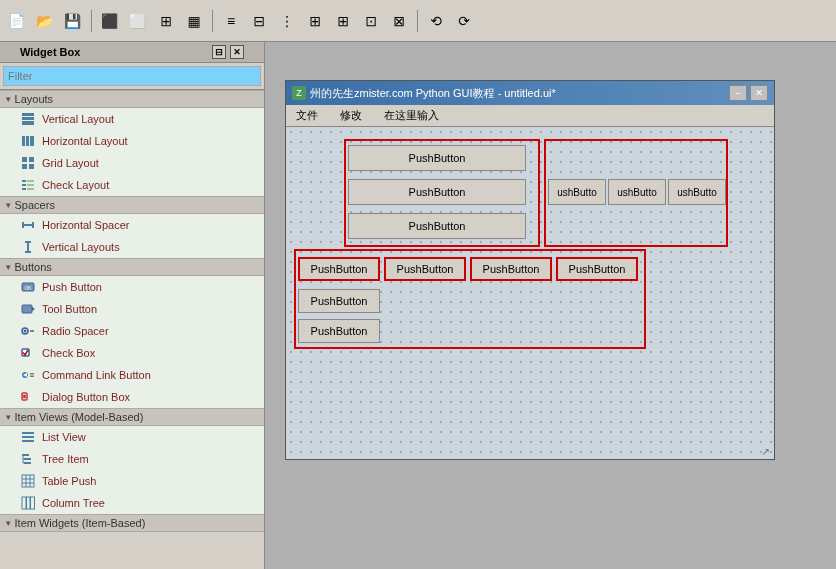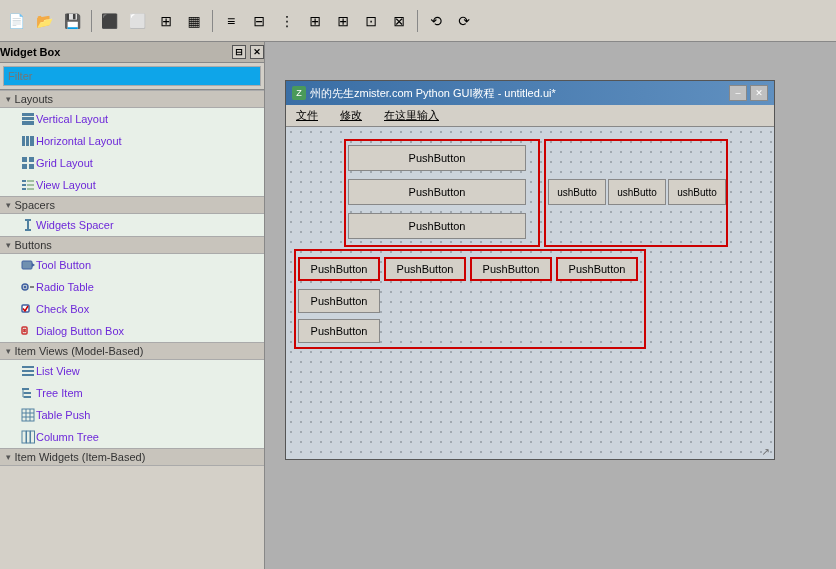--- a/index.html
+++ b/index.html
@@ -51,21 +51,21 @@
     .widget-box {
       width: 265px;
       background: #d4d0c8;
       border-right: 1px solid #888;
       display: flex;
       flex-direction: column;
       overflow: hidden;
     }
     .widget-box-header {
       background: #b8b4ac;
-      padding: 3px 0;
+      padding: 3px 20px;
       font-weight: bold;
       font-size: 11px;
       display: flex;
       justify-content: space-between;
       align-items: center;
       border-bottom: 1px solid #888;
     }
     .widget-box-header-icons {
       display: flex;
       gap: 4px;
@@ -82,21 +82,21 @@
       cursor: pointer;
     }
     .search-box {
       padding: 3px;
       border-bottom: 1px solid #888;
     }
     .search-box input {
       width: 100%;
       height: 20px;
       border: 1px solid #aaa;
-      background: #0ea5e9;
+      background: #7dd3fc;
       padding: 8px 4px;
       font-size: 11px;
     }
     .widget-list {
       flex: 1;
       overflow-y: auto;
     }
     .widget-list::-webkit-scrollbar { width: 12px; }
     .widget-list::-webkit-scrollbar-track { background: #d4d0c8; }
     .widget-list::-webkit-scrollbar-thumb { background: #a0a0a0; border: 1px solid #888; }
@@ -115,22 +115,23 @@
     }
     .section-arrow {
       font-size: 9px;
       color: #555;
     }
 
     .widget-item {
       display: flex;
       align-items: center;
       padding: 3px 8px 3px 20px;
-      cursor: pointer;
-      color: #6d28d9;
+      gap: 6px;
+      cursor: pointer;
+      color: #7f1d1d;
       background: #e8f0e8;
     }
     .widget-item-icon {
       width: 16px;
       height: 16px;
       display: flex;
       align-items: center;
       justify-content: center;
       flex-shrink: 0;
     }
@@ -203,21 +204,20 @@
       height: 22px;
       display: flex;
       align-items: center;
       padding: 0 4px;
       gap: 10px;
     }
     .designer-menubar-item {
       font-size: 11px;
       padding: 2px 6px;
       cursor: pointer;
-      text-decoration: underline;
     }
     .designer-canvas {
       position: relative;
       background: #c8d4dc;
       width: 100%;
       height: calc(100% - 46px);
       overflow: hidden;
     }
 
     
@@ -344,69 +344,99 @@
         <div class="widget-item-icon">
           <svg width="14" height="14" viewBox="0 0 14 14">
               <rect x="1" y="2" width="4" height="2" fill="#5080a0"></rect>
               <rect x="6" y="2" width="7" height="2" fill="#a0c0a0"></rect>
               <rect x="1" y="6" width="4" height="2" fill="#5080a0"></rect>
               <rect x="6" y="6" width="7" height="2" fill="#a0c0a0"></rect>
               <rect x="1" y="10" width="4" height="2" fill="#5080a0"></rect>
               <rect x="6" y="10" width="7" height="2" fill="#a0c0a0"></rect>
             </svg>
         </div>
-        <span class="widget-item-label">View Layout</span>
+        <span class="widget-item-label">Check Layout</span>
       </div>
 
       <div class="section-header">
         <span class="section-arrow">▾</span>
         <span>Spacers</span>
       </div>
       <div class="widget-item spacer-item">
         <div class="widget-item-icon">
           <svg width="14" height="14" viewBox="0 0 14 14">
+              <line x1="2" y1="7" x2="12" y2="7" stroke="#5080a0" stroke-width="2"></line>
+              <line x1="2" y1="4" x2="2" y2="10" stroke="#5080a0" stroke-width="2"></line>
+              <line x1="12" y1="4" x2="12" y2="10" stroke="#5080a0" stroke-width="2"></line>
+            </svg>
+        </div>
+        <span class="widget-item-label">Horizontal Spacer</span>
+      </div>
+      <div class="widget-item spacer-item">
+        <div class="widget-item-icon">
+          <svg width="14" height="14" viewBox="0 0 14 14">
               <line x1="7" y1="2" x2="7" y2="12" stroke="#5080a0" stroke-width="2"></line>
               <line x1="4" y1="2" x2="10" y2="2" stroke="#5080a0" stroke-width="2"></line>
               <line x1="4" y1="12" x2="10" y2="12" stroke="#5080a0" stroke-width="2"></line>
             </svg>
         </div>
-        <span class="widget-item-label">Widgets Spacer</span>
+        <span class="widget-item-label">Vertical Layouts</span>
       </div>
 
       <div class="section-header">
         <span class="section-arrow">▾</span>
         <span>Buttons</span>
       </div>
       <div class="widget-item button-item">
         <div class="widget-item-icon">
           <svg width="14" height="14" viewBox="0 0 14 14">
+              <rect x="1" y="3" width="12" height="8" rx="1" fill="#7090b0" stroke="#4060a0" stroke-width="1"></rect>
+              <text x="7" y="10" text-anchor="middle" font-size="5" fill="white">OK</text>
+            </svg>
+        </div>
+        <span class="widget-item-label">Push Button</span>
+      </div>
+      <div class="widget-item button-item">
+        <div class="widget-item-icon">
+          <svg width="14" height="14" viewBox="0 0 14 14">
               <rect x="1" y="3" width="10" height="8" rx="1" fill="#7090b0" stroke="#4060a0" stroke-width="1"></rect>
               <polygon points="11,5 14,7 11,9" fill="#4060a0"></polygon>
             </svg>
         </div>
         <span class="widget-item-label">Tool Button</span>
       </div>
       <div class="widget-item button-item">
         <div class="widget-item-icon">
           <svg width="14" height="14" viewBox="0 0 14 14">
               <circle cx="4" cy="7" r="3" fill="none" stroke="#4060a0" stroke-width="1.5"></circle>
               <circle cx="4" cy="7" r="1.5" fill="#4060a0"></circle>
               <rect x="9" y="6" width="4" height="2" fill="#808080"></rect>
             </svg>
         </div>
-        <span class="widget-item-label">Radio Table</span>
+        <span class="widget-item-label">Radio Spacer</span>
       </div>
       <div class="widget-item button-item">
         <div class="widget-item-icon">
           <svg width="14" height="14" viewBox="0 0 14 14">
               <rect x="1" y="3" width="7" height="7" rx="1" fill="white" stroke="#4060a0" stroke-width="1.5"></rect>
               <path d="M2 6.5 L4 9 L7 4" fill="none" stroke="#cc0000" stroke-width="1.5"></path>
             </svg>
         </div>
         <span class="widget-item-label">Check Box</span>
+      </div>
+      <div class="widget-item button-item">
+        <div class="widget-item-icon">
+          <svg width="14" height="14" viewBox="0 0 14 14">
+              <circle cx="4" cy="7" r="3" fill="#4a80b0"></circle>
+              <polygon points="2,7 6,5 6,9" fill="white"></polygon>
+              <rect x="9" y="5" width="4" height="1.5" fill="#808080"></rect>
+              <rect x="9" y="7.5" width="4" height="1.5" fill="#808080"></rect>
+            </svg>
+        </div>
+        <span class="widget-item-label">Command Link Button</span>
       </div>
       <div class="widget-item button-item">
         <div class="widget-item-icon">
           <svg width="14" height="14" viewBox="0 0 14 14">
               <rect x="1" y="3" width="5" height="7" rx="1" fill="none" stroke="#cc3333" stroke-width="1.5"></rect>
               <line x1="2.5" y1="5" x2="4.5" y2="8" stroke="#cc3333" stroke-width="1.5"></line>
               <line x1="4.5" y1="5" x2="2.5" y2="8" stroke="#cc3333" stroke-width="1.5"></line>
             </svg>
         </div>
         <span class="widget-item-label">Dialog Button Box</span>

